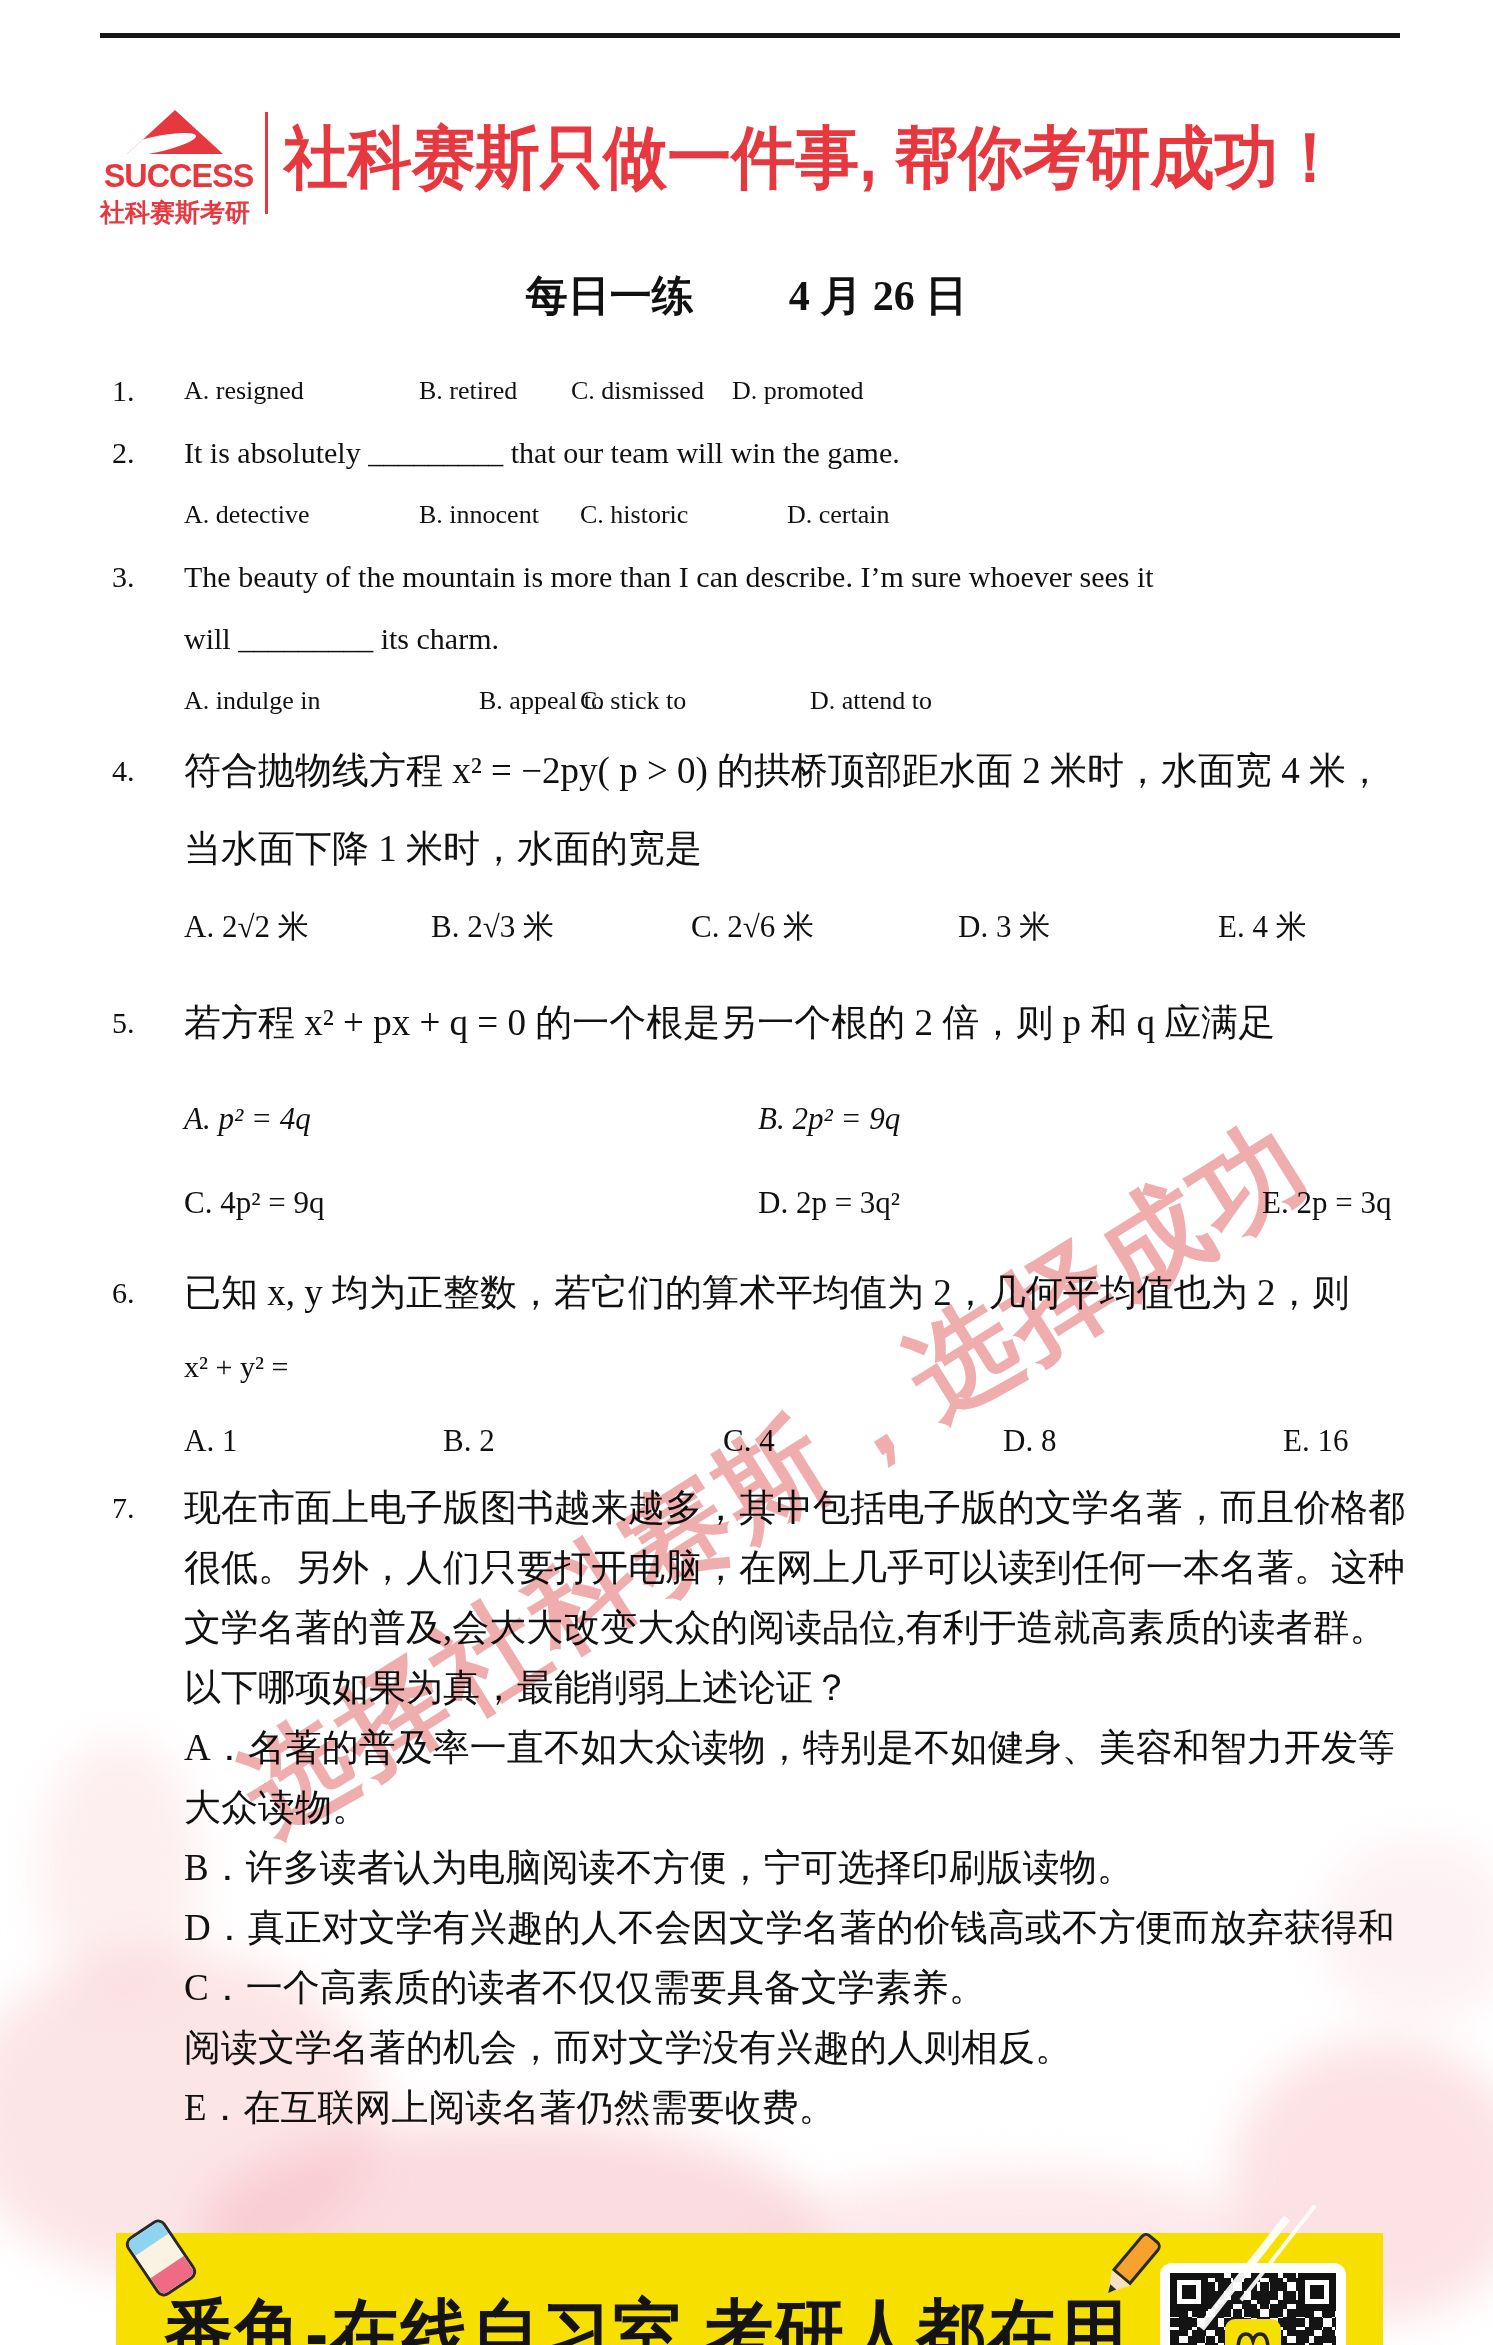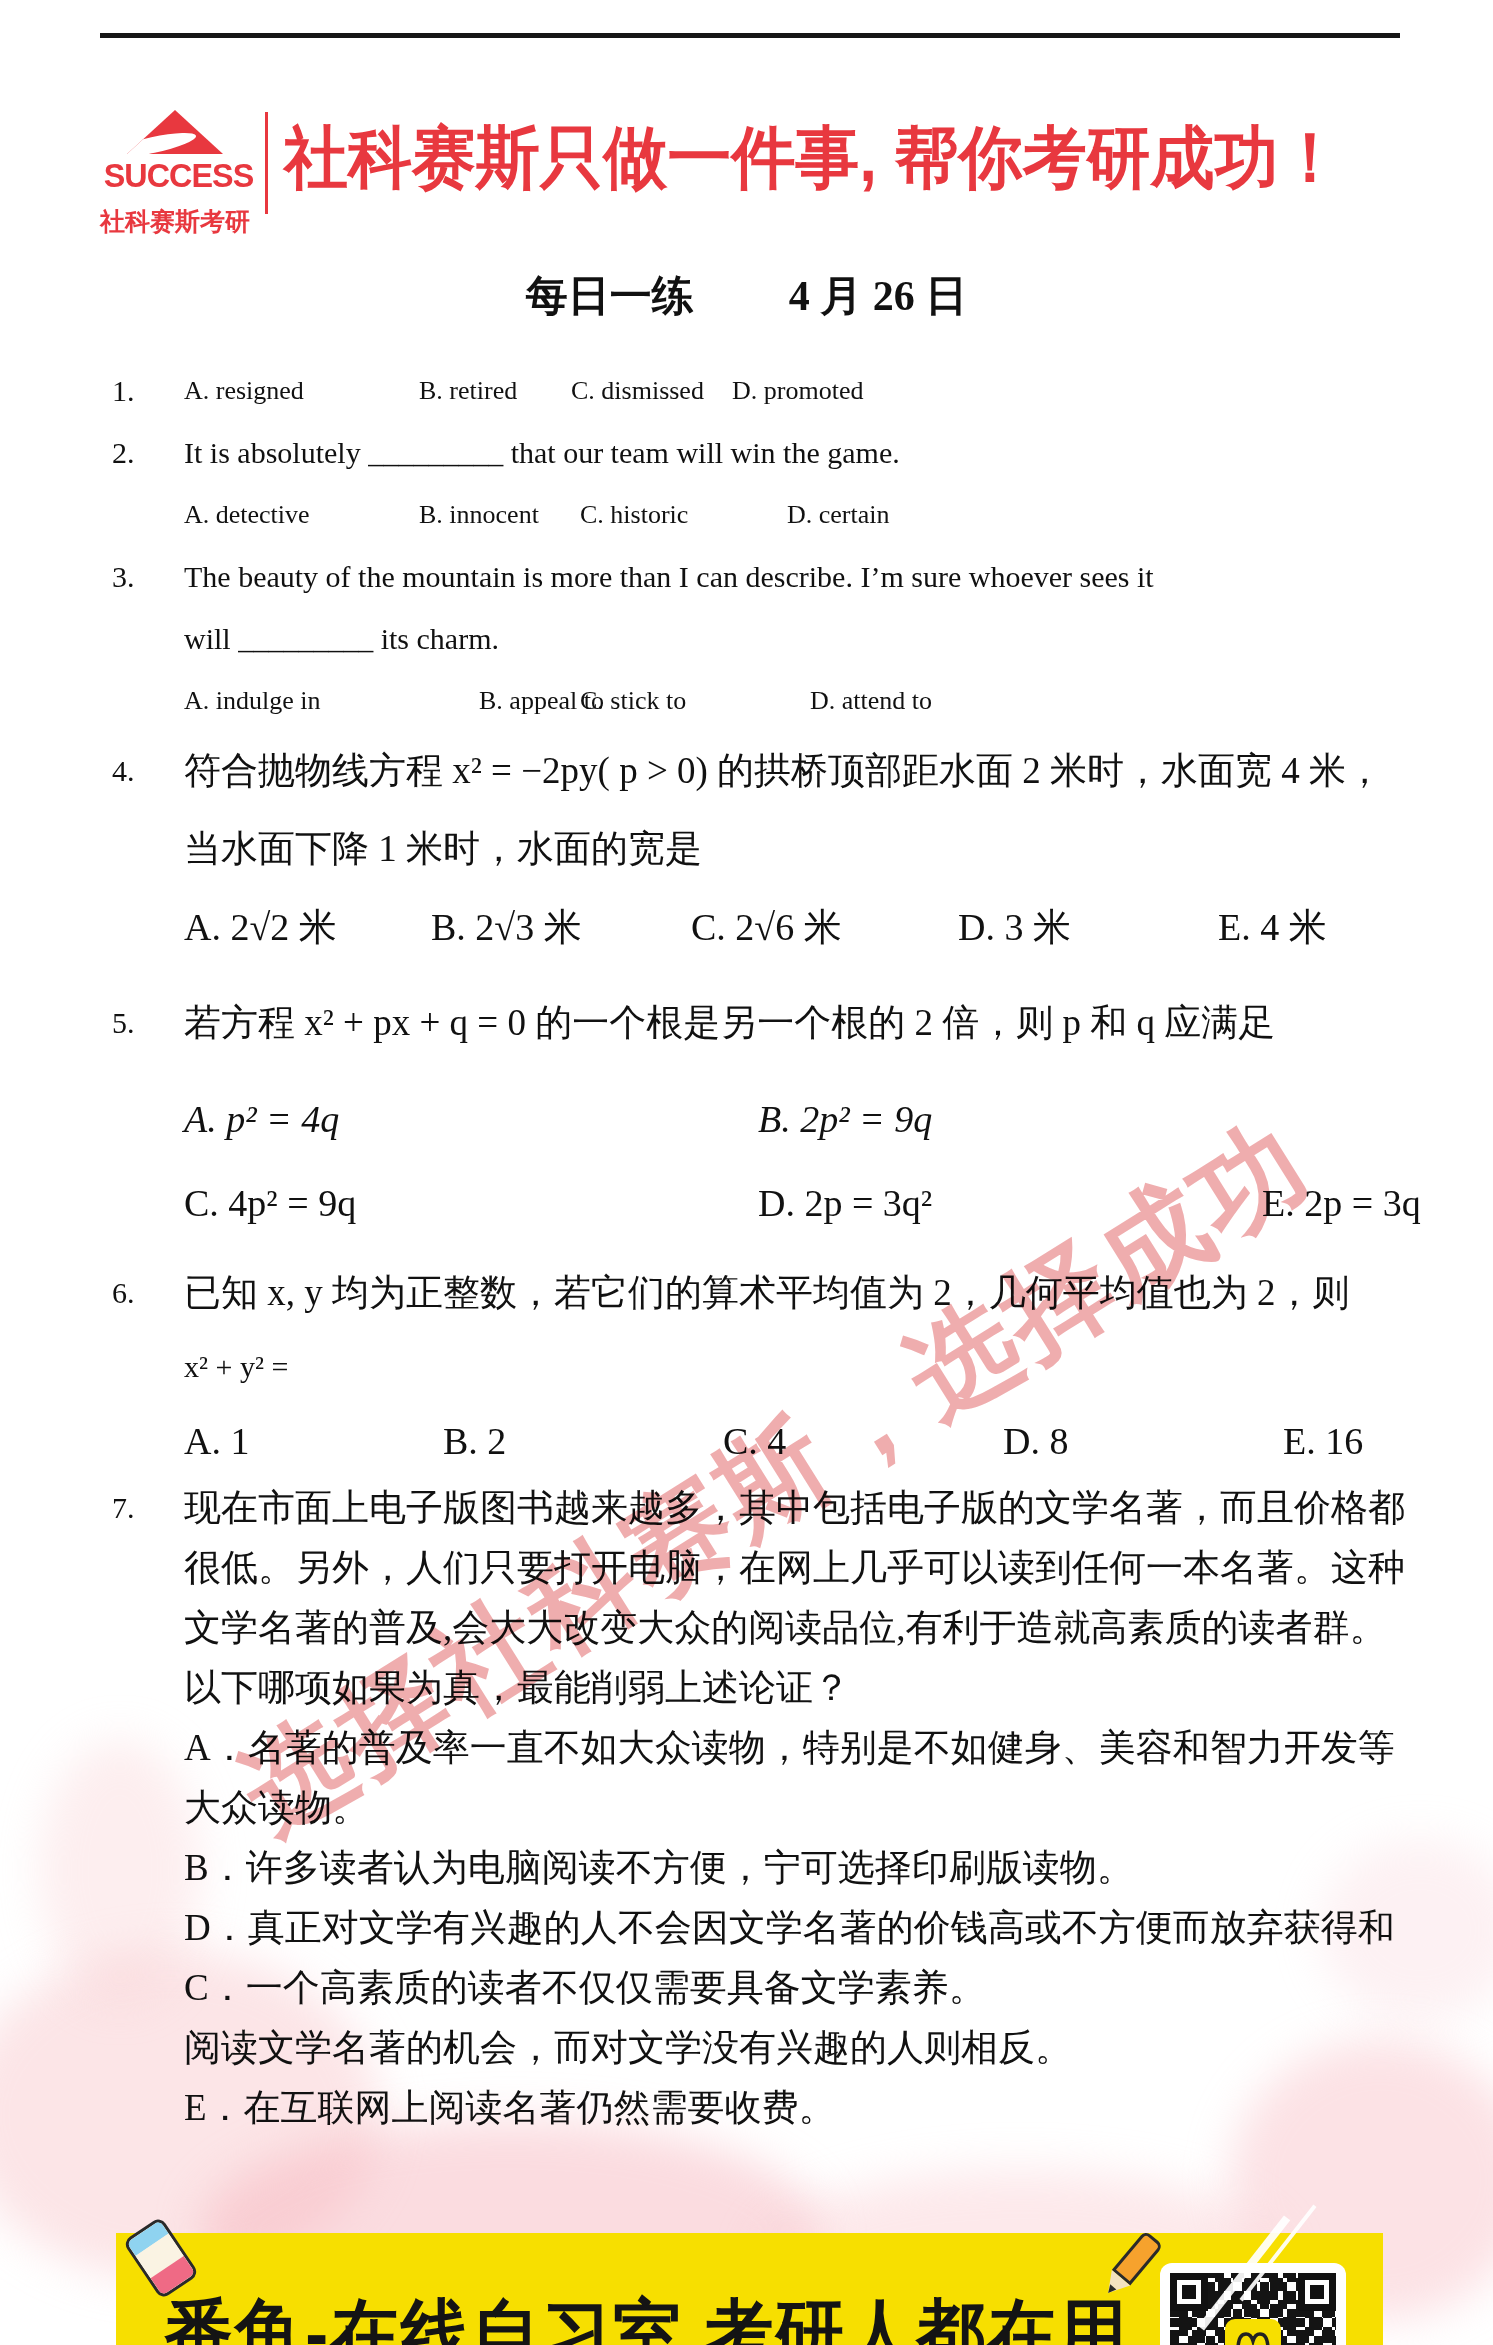--- a/index.html
+++ b/index.html
@@ -12,21 +12,21 @@
   
   .topline{position:absolute;left:100px;top:33px;width:1300px;height:5px;background:#161616;}
   .logo{position:absolute;left:100px;top:110px;width:150px;text-align:center;}
   .roof{margin:0 auto;width:96px;height:44px;background:#e8383f;
         clip-path:polygon(50% 0,100% 100%,0 100%);position:relative;}
   .swoosh{position:absolute;left:-18px;top:27px;width:88px;height:16px;background:#fff;
           border-radius:50%;transform:rotate(-12deg);}
   .logo-en{margin-top:2px;color:#e8383f;font-weight:bold;font-size:34px;letter-spacing:-1px;
            transform:scaleX(.95);transform-origin:center;
            font-family:"Liberation Sans","DejaVu Sans",sans-serif;}
-  .logo-cn{margin-top:10px;color:#e8383f;font-weight:bold;font-size:25px;
+  .logo-cn{margin-top:1px;color:#e8383f;font-weight:bold;font-size:25px;
            font-family:"Liberation Sans","DejaVu Sans",sans-serif;white-space:nowrap;}
   .vr{position:absolute;left:265px;top:112px;width:3px;height:102px;background:#e8383f;}
   .slogan{position:absolute;left:284px;top:112px;font-size:68px;line-height:90px;font-weight:bold;
           color:#e8383f;white-space:nowrap;transform:scaleX(.94);transform-origin:left center;
           font-family:"Liberation Sans","DejaVu Sans",sans-serif;}
 
   
   .titlerow{position:absolute;left:0;top:268px;width:100%;display:flex;justify-content:center;
             gap:95px;font-size:42px;font-weight:bold;z-index:1;}
 
@@ -51,21 +51,21 @@
   .ln{white-space:nowrap;}
   .en{font-size:30px;}
   .cn{font-size:37px;}
   .opts{white-space:nowrap;font-size:26px;}
   .opts span{display:inline-block;}
   .lh62{line-height:62px;}
   .lh60{line-height:60px;}
   .lh74{line-height:74px;}
   .lh78{line-height:78px;}
   .mt20{margin-top:20px;} .mt22{margin-top:22px;font-style:italic;} .mt16{margin-top:16px;} .mt10{margin-top:10px;}
-  .m31{font-size:38px;}
+  .m31{font-size:31px;}
 
   
   .banner{position:absolute;left:116px;top:2233px;width:1267px;height:130px;background:#f7df00;z-index:3;}
   .bantext{position:absolute;left:48px;top:52px;font-size:74px;font-weight:bold;color:#141414;
            white-space:nowrap;transform:scaleX(.93);transform-origin:left top;letter-spacing:2px;
            font-family:"Liberation Sans","DejaVu Sans",sans-serif;}
   .eraser{position:absolute;left:22px;top:-10px;width:40px;height:64px;border:3px solid #2a2a2a;
           border-radius:9px;overflow:hidden;transform:rotate(-34deg);background:#faf3e3;}
   .e-tip{height:16px;background:#8fd3f0;}
   .e-body{height:27px;background:#faf3e3;}

